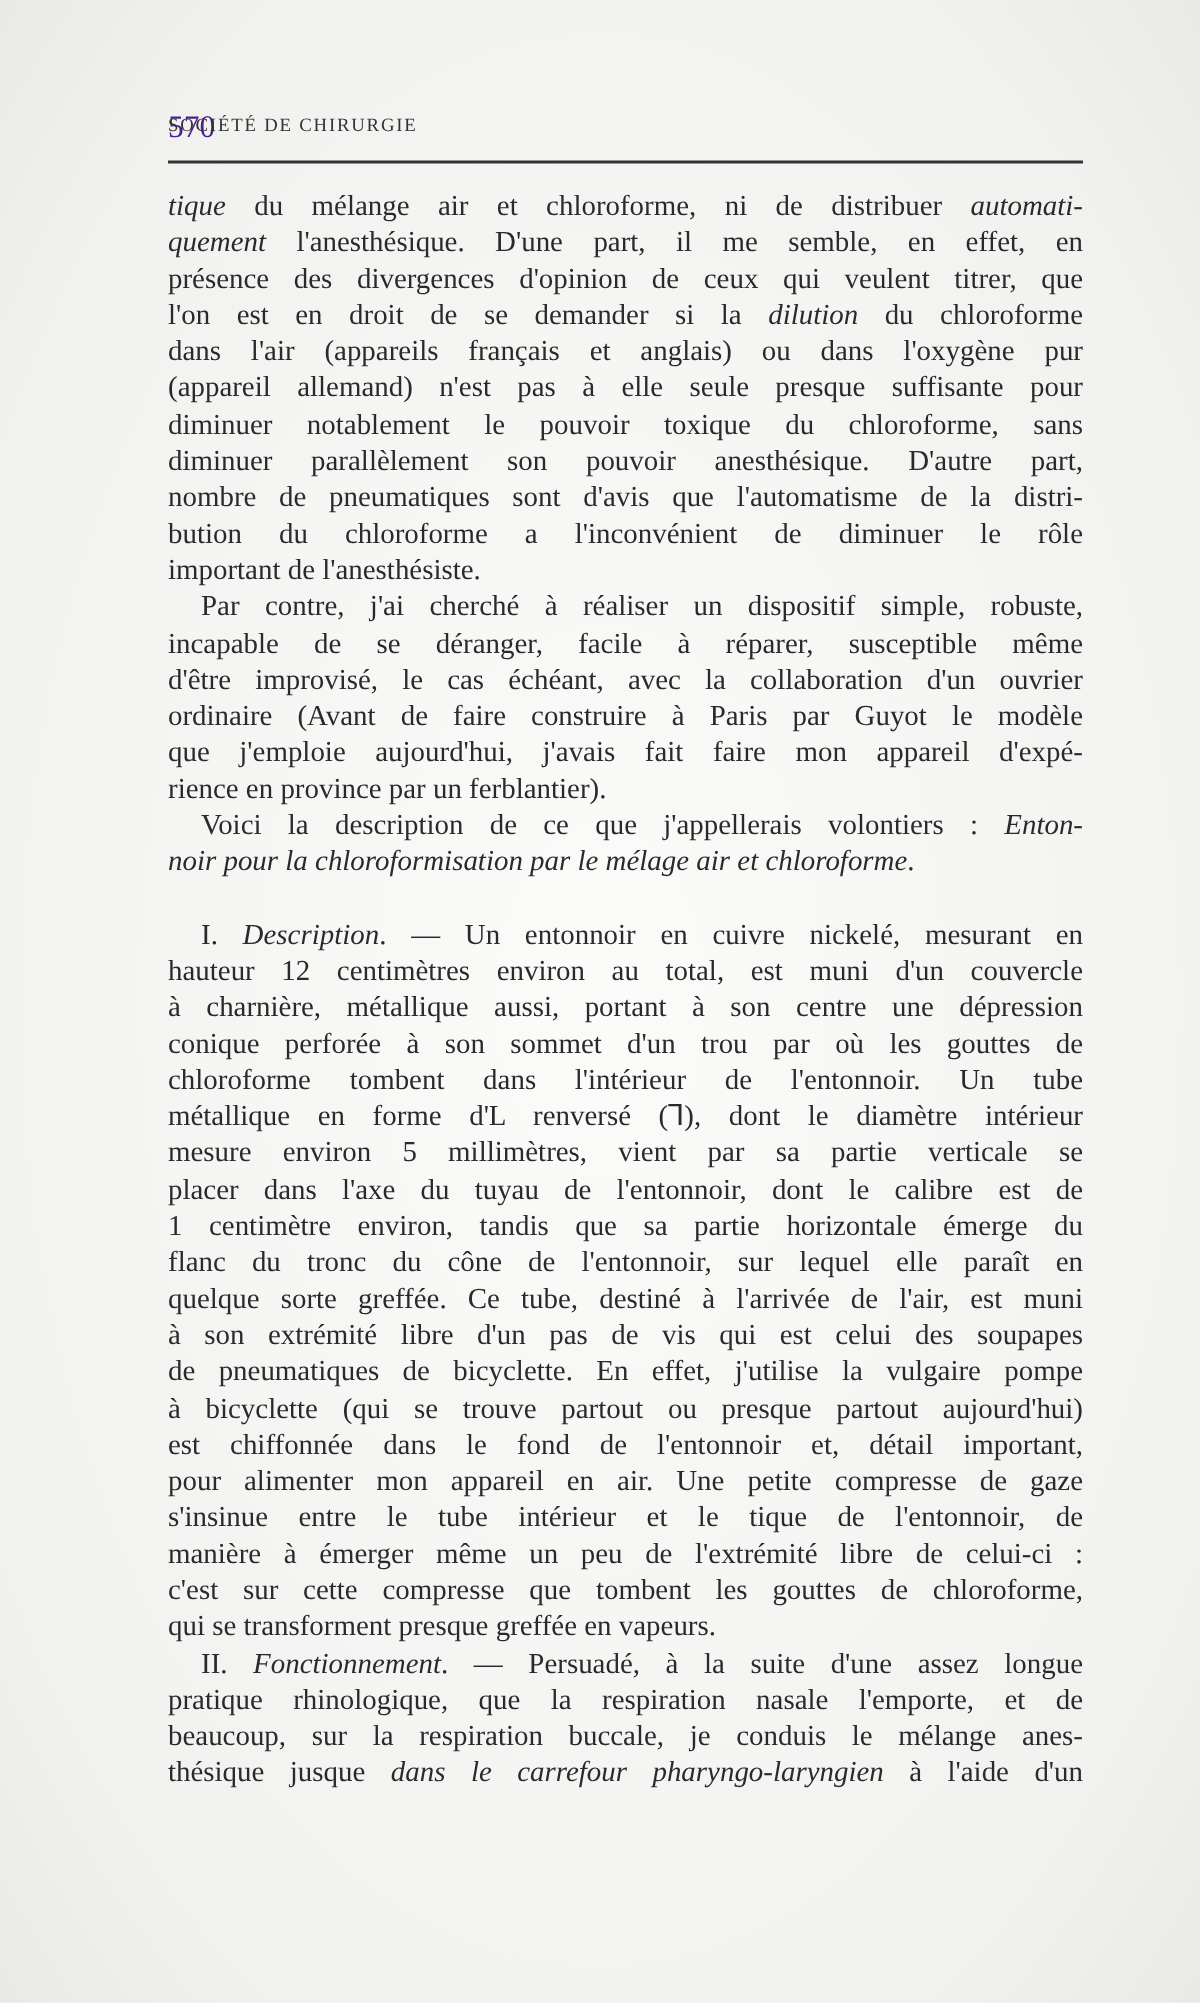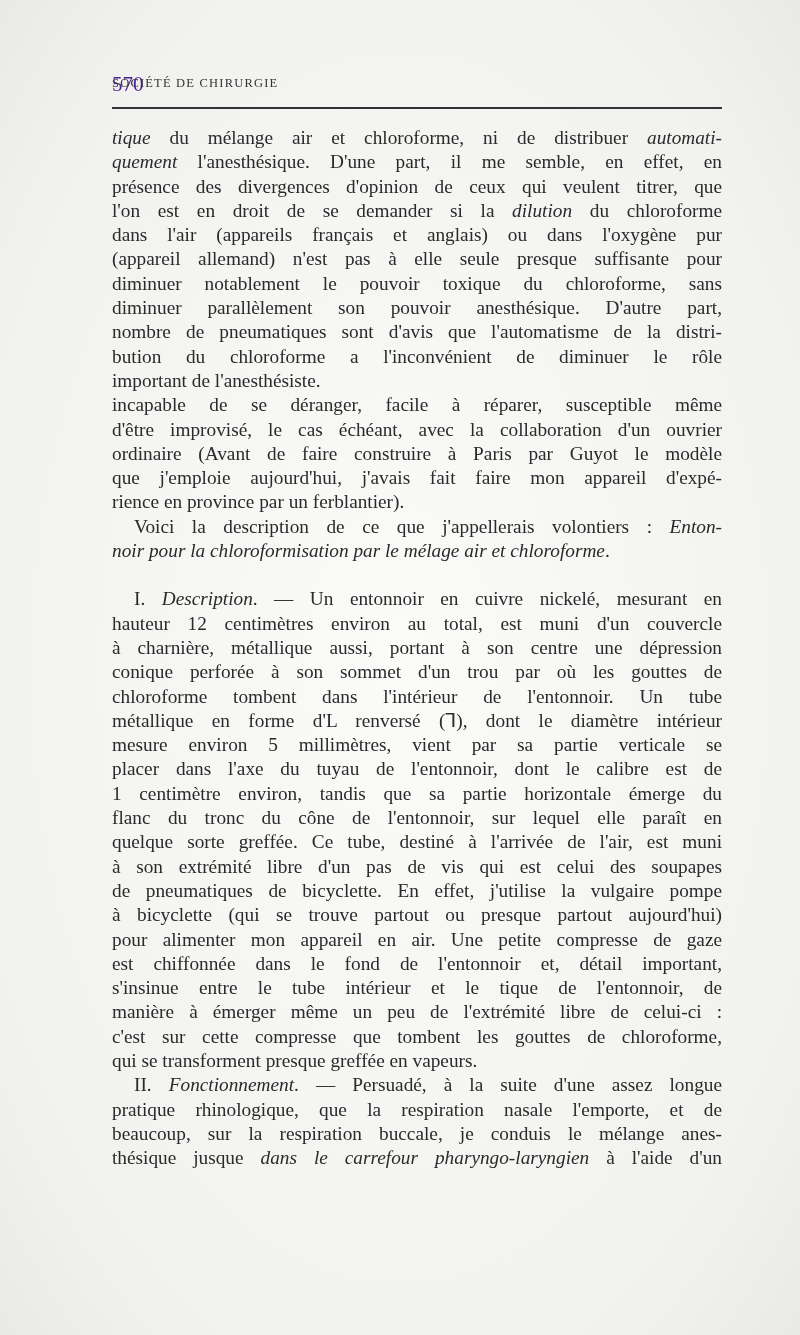--- a/index.html
+++ b/index.html
@@ -42,20 +42,21 @@
         <span class="line"><span>l'on est en droit de se demander si la </span><em>dilution</em><span> du chloroforme</span></span>
         <span class="line"><span>dans l'air (appareils français et anglais) ou dans l'oxygène pur</span></span>
         <span class="line"><span>(appareil allemand) n'est pas à elle seule presque suffisante pour</span></span>
         <span class="line"><span>diminuer notablement le pouvoir toxique du chloroforme, sans</span></span>
         <span class="line"><span>diminuer parallèlement son pouvoir anesthésique. D'autre part,</span></span>
         <span class="line"><span>nombre de pneumatiques sont d'avis que l'automatisme de la distri-</span></span>
         <span class="line"><span>bution du chloroforme a l'inconvénient de diminuer le rôle</span></span>
         <span class="line last"><span>important de l'anesthésiste.</span></span>
       </p>
       <p>
+        <span class="line indent"><span>Par contre, j'ai cherché à réaliser un dispositif simple, robuste,</span></span>
         <span class="line"><span>incapable de se déranger, facile à réparer, susceptible même</span></span>
         <span class="line"><span>d'être improvisé, le cas échéant, avec la collaboration d'un ouvrier</span></span>
         <span class="line"><span>ordinaire (Avant de faire construire à Paris par Guyot le modèle</span></span>
         <span class="line"><span>que j'emploie aujourd'hui, j'avais fait faire mon appareil d'expé-</span></span>
         <span class="line last"><span>rience en province par un ferblantier).</span></span>
       </p>
       <p>
         <span class="line indent"><span>Voici la description de ce que j'appellerais volontiers : </span><em>Enton-</em></span>
         <span class="line last"><em>noir pour la chloroformisation par le mélage air et chloroforme</em><span>.</span></span>
       </p>
@@ -68,22 +69,22 @@
         <span class="line"><span>chloroforme tombent dans l'intérieur de l'entonnoir. Un tube</span></span>
         <span class="line"><span>métallique en forme d'L renversé (ꓶ), dont le diamètre intérieur</span></span>
         <span class="line"><span>mesure environ 5 millimètres, vient par sa partie verticale se</span></span>
         <span class="line"><span>placer dans l'axe du tuyau de l'entonnoir, dont le calibre est de</span></span>
         <span class="line"><span>1 centimètre environ, tandis que sa partie horizontale émerge du</span></span>
         <span class="line"><span>flanc du tronc du cône de l'entonnoir, sur lequel elle paraît en</span></span>
         <span class="line"><span>quelque sorte greffée. Ce tube, destiné à l'arrivée de l'air, est muni</span></span>
         <span class="line"><span>à son extrémité libre d'un pas de vis qui est celui des soupapes</span></span>
         <span class="line"><span>de pneumatiques de bicyclette. En effet, j'utilise la vulgaire pompe</span></span>
         <span class="line"><span>à bicyclette (qui se trouve partout ou presque partout aujourd'hui)</span></span>
+        <span class="line"><span>est chiffonnée dans le fond de l'entonnoir et, détail important,</span></span>
         <span class="line"><span>pour alimenter mon appareil en air. Une petite compresse de gaze</span></span>
-        <span class="line"><span>est chiffonnée dans le fond de l'entonnoir et, détail important,</span></span>
         <span class="line"><span>s'insinue entre le tube intérieur et le tique de l'entonnoir, de</span></span>
         <span class="line"><span>manière à émerger même un peu de l'extrémité libre de celui-ci :</span></span>
         <span class="line"><span>c'est sur cette compresse que tombent les gouttes de chloroforme,</span></span>
         <span class="line last"><span>qui se transforment presque greffée en vapeurs.</span></span>
       </p>
       <p>
         <span class="line indent"><span>II. </span><em>Fonctionnement</em><span>. — Persuadé, à la suite d'une assez longue</span></span>
         <span class="line"><span>pratique rhinologique, que la respiration nasale l'emporte, et de</span></span>
         <span class="line"><span>beaucoup, sur la respiration buccale, je conduis le mélange anes-</span></span>
         <span class="line"><span>thésique jusque </span><em>dans le carrefour pharyngo-laryngien</em><span> à l'aide d'un</span></span>

